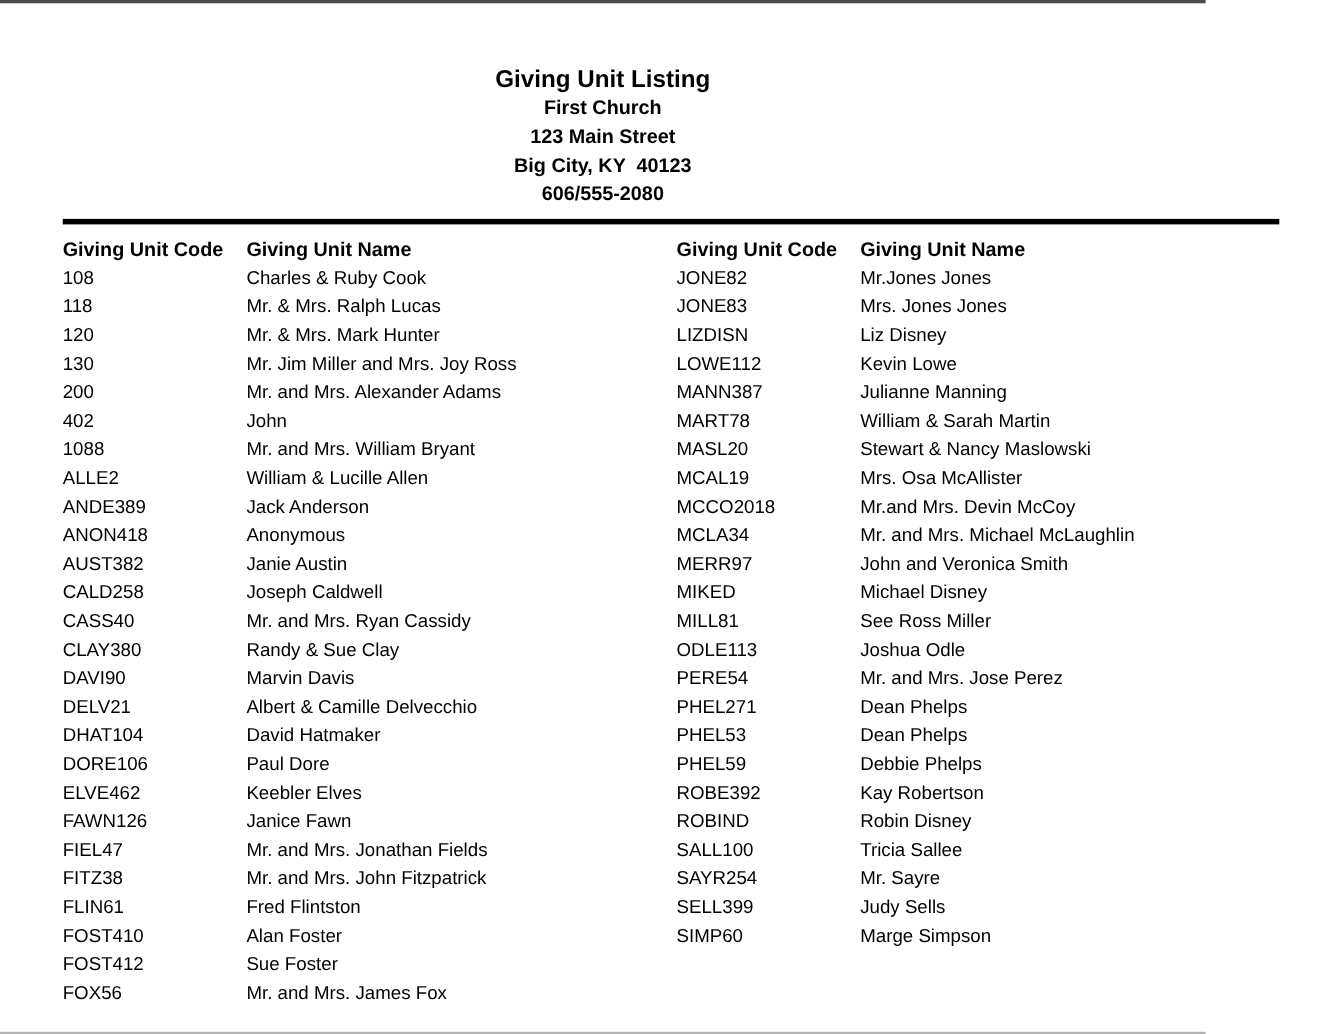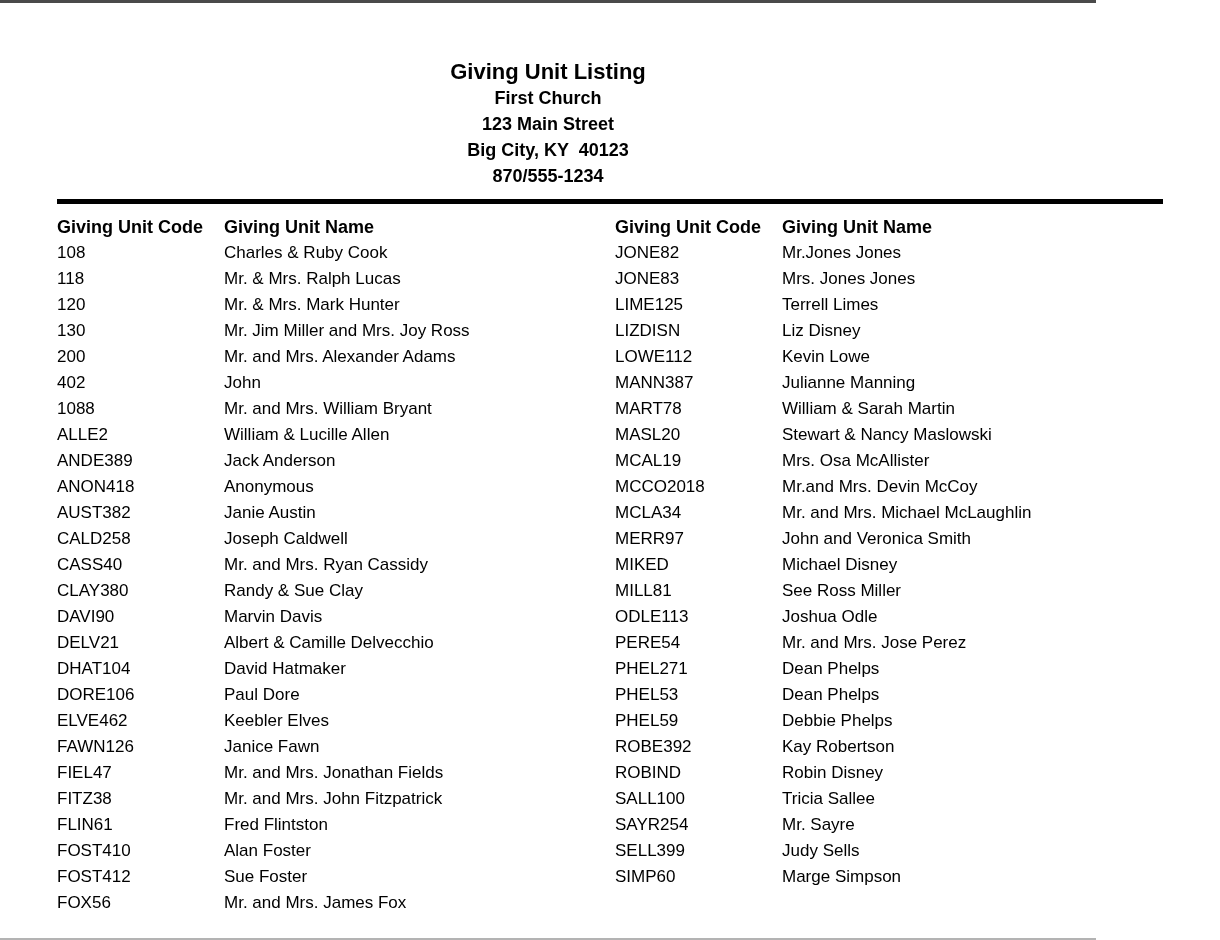--- a/index.html
+++ b/index.html
@@ -34,21 +34,21 @@
 <body>
 
 <div class="page">
   <div class="top-bar"></div>
 
   <div class="report-header">
     <div class="report-title">Giving Unit Listing</div>
     <div class="addr-line">First Church</div>
     <div class="addr-line">123 Main Street</div>
     <div class="addr-line">Big City, KY  40123</div>
-    <div class="addr-line">870/555-1234</div>
+    <div class="addr-line">606/555-2080</div>
   </div>
 
   <div class="rule"></div>
 
   <section class="listing-col left">
     <div class="col-header">
       <span class="code">Giving Unit Code</span><span class="name">Giving Unit Name</span>
     </div>
     <div>
         <div class="row"><span class="code">108</span><span class="name">Charles &amp; Ruby Cook</span></div>
@@ -80,21 +80,20 @@
       </div>
   </section>
 
   <section class="listing-col right">
     <div class="col-header">
       <span class="code">Giving Unit Code</span><span class="name">Giving Unit Name</span>
     </div>
     <div>
         <div class="row"><span class="code">JONE82</span><span class="name">Mr.Jones Jones</span></div>
         <div class="row"><span class="code">JONE83</span><span class="name">Mrs. Jones Jones</span></div>
-        <div class="row"><span class="code">LIME125</span><span class="name">Terrell Limes</span></div>
         <div class="row"><span class="code">LIZDISN</span><span class="name">Liz Disney</span></div>
         <div class="row"><span class="code">LOWE112</span><span class="name">Kevin Lowe</span></div>
         <div class="row"><span class="code">MANN387</span><span class="name">Julianne Manning</span></div>
         <div class="row"><span class="code">MART78</span><span class="name">William &amp; Sarah Martin</span></div>
         <div class="row"><span class="code">MASL20</span><span class="name">Stewart &amp; Nancy Maslowski</span></div>
         <div class="row"><span class="code">MCAL19</span><span class="name">Mrs. Osa McAllister</span></div>
         <div class="row"><span class="code">MCCO2018</span><span class="name">Mr.and Mrs. Devin McCoy</span></div>
         <div class="row"><span class="code">MCLA34</span><span class="name">Mr. and Mrs. Michael McLaughlin</span></div>
         <div class="row"><span class="code">MERR97</span><span class="name">John and Veronica Smith</span></div>
         <div class="row"><span class="code">MIKED</span><span class="name">Michael Disney</span></div>

